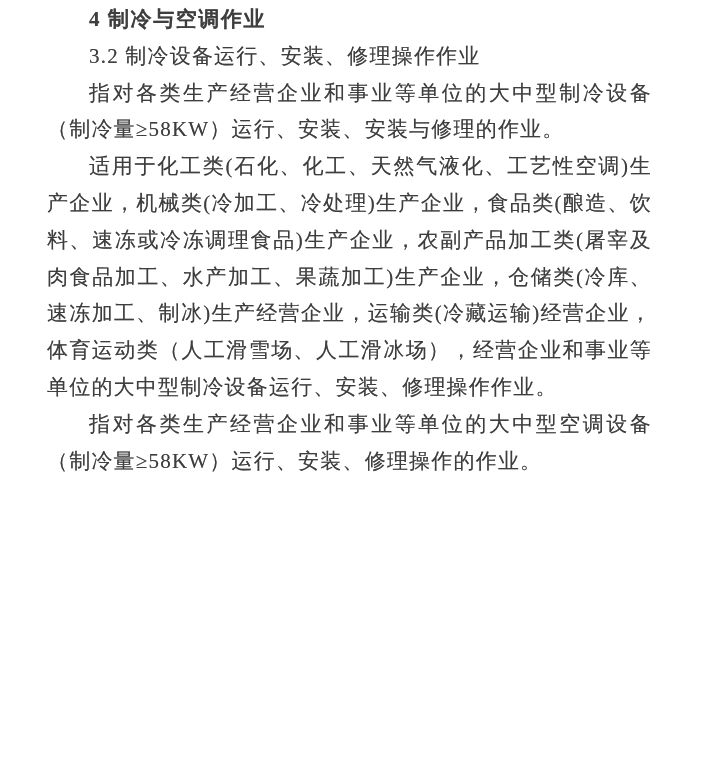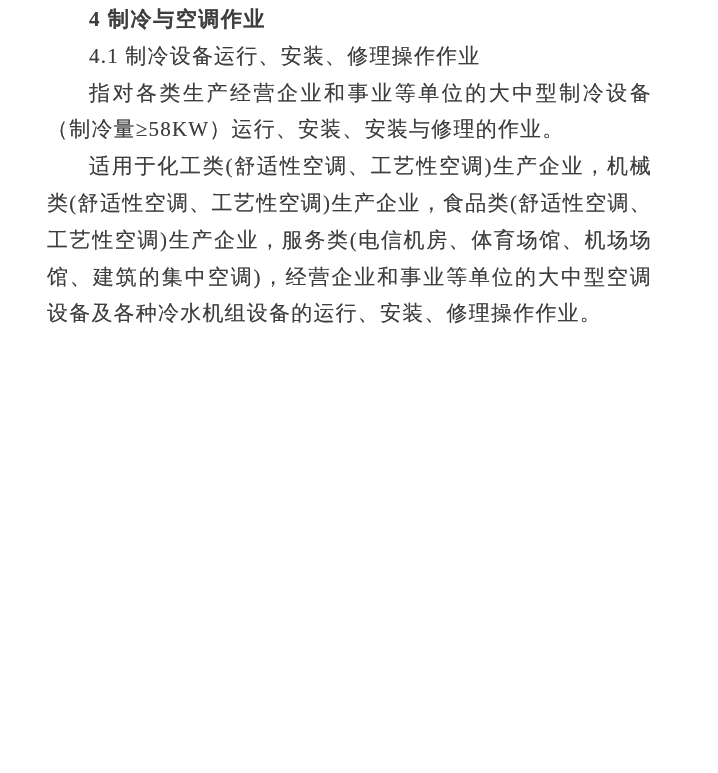--- a/index.html
+++ b/index.html
@@ -37,21 +37,22 @@
     font-weight: normal;
   }
 </style>
 </head>
 <body>
 
 <div class="page">
   <p class="doc-heading">4 制冷与空调作业</p>
 
 
-  <p class="doc-subheading">4.1 制冷设备运行、安装、修理操作作业</p>
+  <p class="doc-subheading">3.2 制冷设备运行、安装、修理操作作业</p>
 
   <p>指对各类生产经营企业和事业等单位的大中型制冷设备（制冷量≥58KW）运行、安装、安装与修理的作业。</p>
 
+  <p>适用于化工类(石化、化工、天然气液化、工艺性空调)生产企业，机械类(冷加工、冷处理)生产企业，食品类(酿造、饮料、速冻或冷冻调理食品)生产企业，农副产品加工类(屠宰及肉食品加工、水产加工、果蔬加工)生产企业，仓储类(冷库、速冻加工、制冰)生产经营企业，运输类(冷藏运输)经营企业，体育运动类（人工滑雪场、人工滑冰场），经营企业和事业等单位的大中型制冷设备运行、安装、修理操作作业。</p>
 
 
+  <p>指对各类生产经营企业和事业等单位的大中型空调设备（制冷量≥58KW）运行、安装、修理操作的作业。</p>
 
-  <p>适用于化工类(舒适性空调、工艺性空调)生产企业，机械类(舒适性空调、工艺性空调)生产企业，食品类(舒适性空调、工艺性空调)生产企业，服务类(电信机房、体育场馆、机场场馆、建筑的集中空调)，经营企业和事业等单位的大中型空调设备及各种冷水机组设备的运行、安装、修理操作作业。</p>
 </div>
 
 </body></html>

